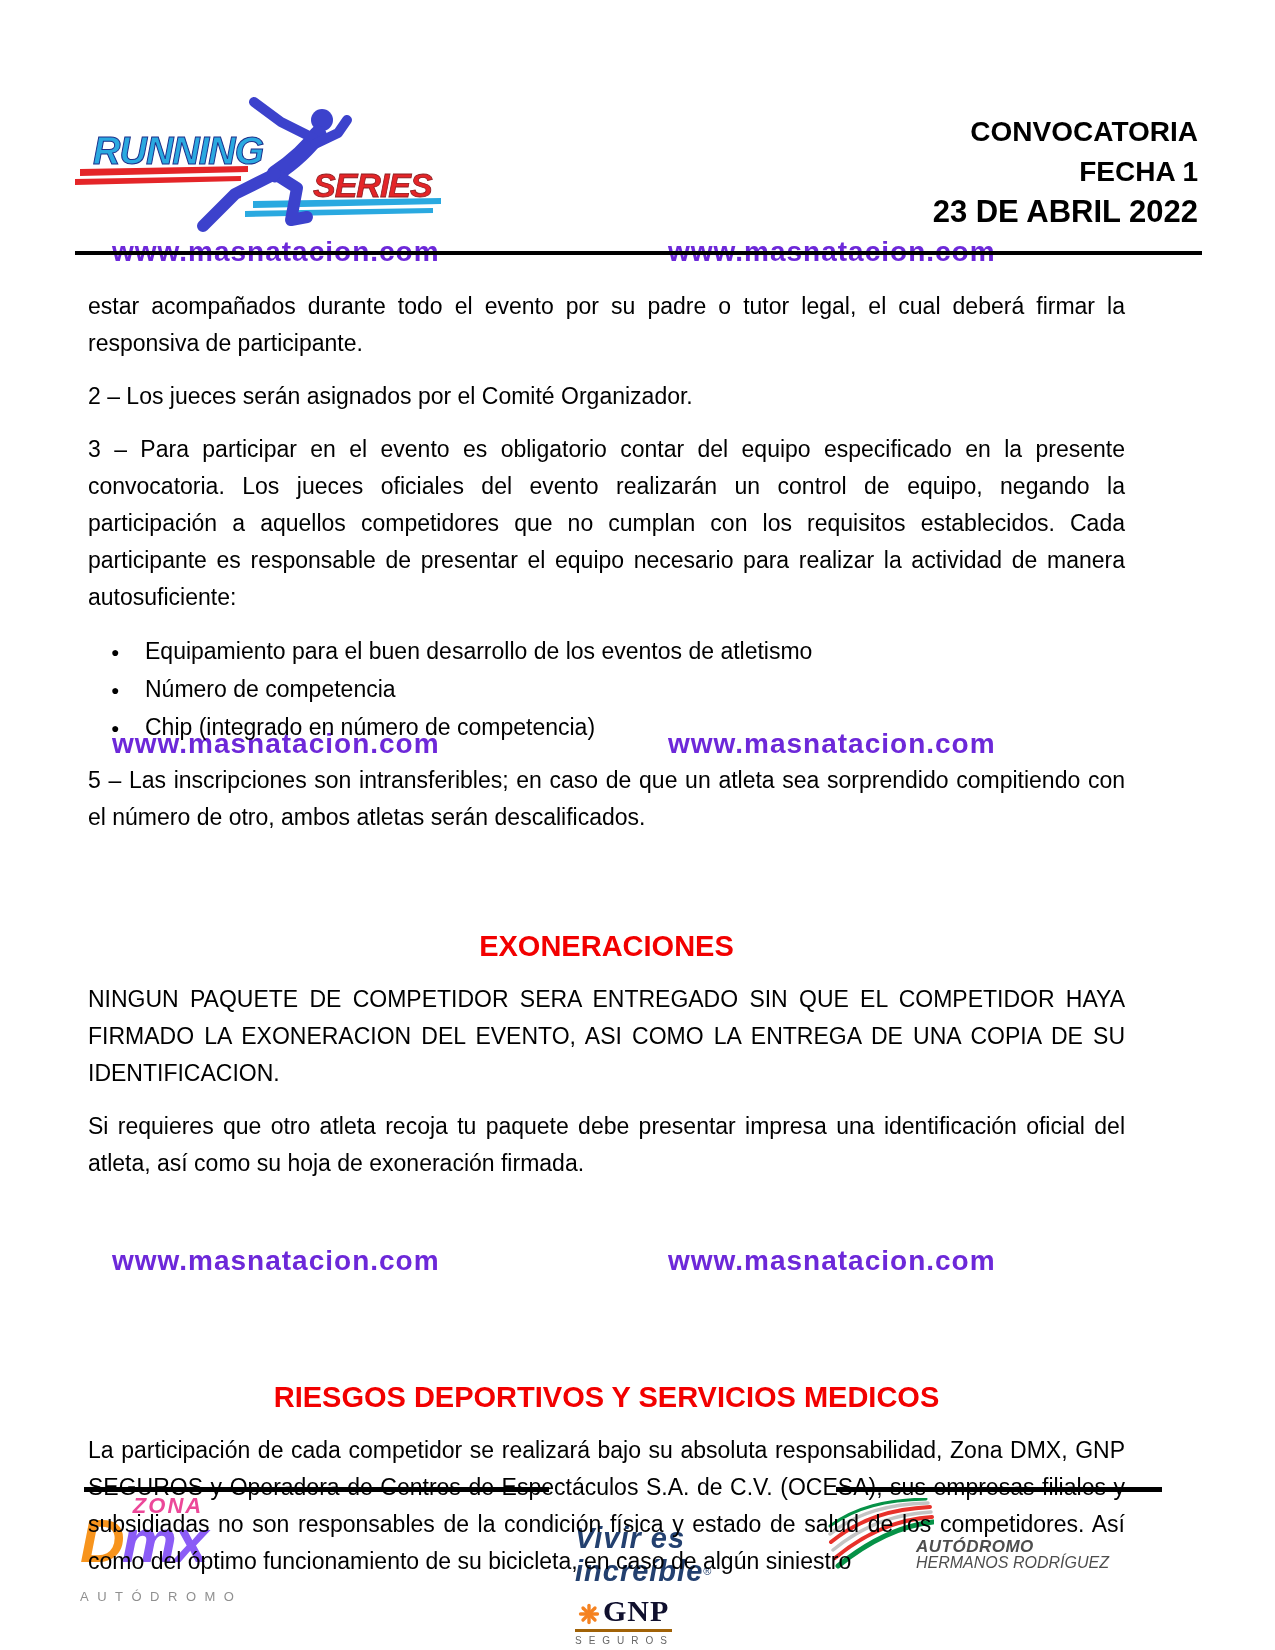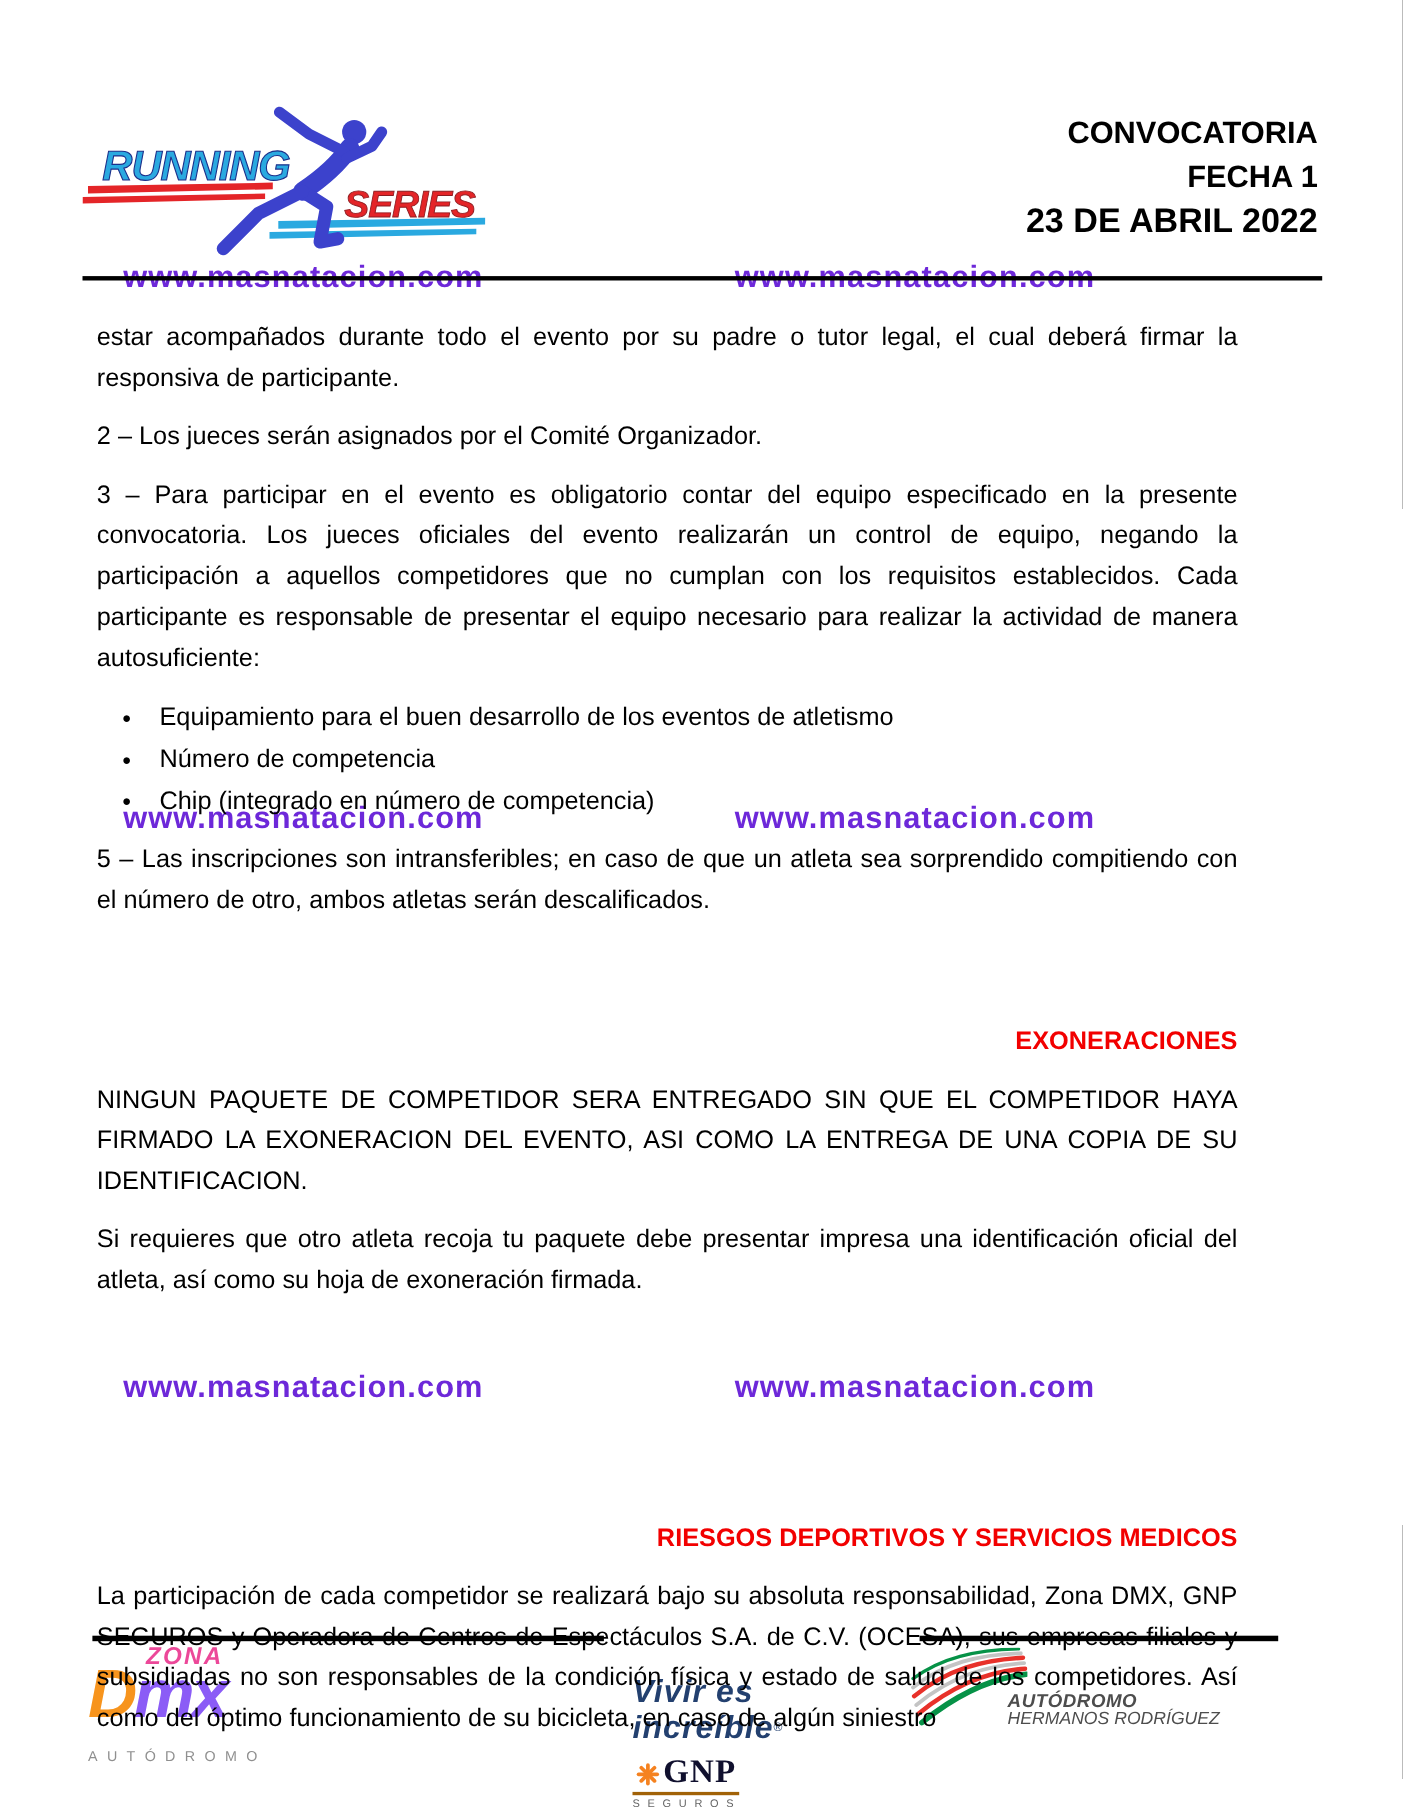--- a/index.html
+++ b/index.html
@@ -6,34 +6,34 @@
   .page{position:relative;width:1275px;height:1650px;background:#ffffff;margin:0 auto;
         font-family:"Liberation Sans",sans-serif;color:#000;overflow:hidden;}
 
   
   .logo-svg{position:absolute;left:75px;top:80px;width:380px;height:162px;}
   .logo-running{font-family:"Liberation Sans",sans-serif;font-style:italic;font-weight:bold;
                 font-size:38px;fill:#2aa9e0;stroke:#1d2f8a;stroke-width:1px;letter-spacing:-1px;}
   .logo-series{font-family:"Liberation Sans",sans-serif;font-style:italic;font-weight:bold;
                font-size:34px;fill:#e42528;stroke:#8c1b1f;stroke-width:.8px;letter-spacing:-1px;}
 
-  .title-block{position:absolute;top:101px;right:77px;text-align:right;font-weight:bold;line-height:40px;}
+  .title-block{position:absolute;top:112px;right:77px;text-align:right;font-weight:bold;line-height:40px;}
   .title-line{font-size:28px;}
   .title-line.big{font-size:31px;}
 
   .header-rule{position:absolute;left:75px;top:251px;width:1127px;height:4px;background:#000;z-index:2;}
 
   .watermark{position:absolute;font-size:28px;font-weight:bold;color:#6d28d9;letter-spacing:1px;
              z-index:0;white-space:nowrap;}
 
   
   .doc-body{position:absolute;left:72px;top:272px;width:1069px;font-size:23px;line-height:37px;
             text-align:justify;z-index:1;}
   .doc-body p{margin:16px;}
-  .red-heading{color:#f20000;font-weight:bold;font-size:23px;line-height:37px;margin:0;text-align:right;}
+  .red-heading{color:#f20000;font-weight:bold;font-size:29px;line-height:37px;margin:0;text-align:center;}
   .gap-sm{height:60px;}
   .gap-lg{height:165px;}
   ul.equipment{list-style:none;margin:0;padding:0 0 0 73px;}
   ul.equipment li{position:relative;line-height:38px;text-align:left;}
   .bullet{position:absolute;left:-34px;top:1px;font-size:14px;}
 
   
   .footer-rule{position:absolute;top:1487px;height:5px;background:#000;}
   .footer-rule.left{left:84px;width:465px;}
   .footer-rule.right{left:836px;width:326px;}

